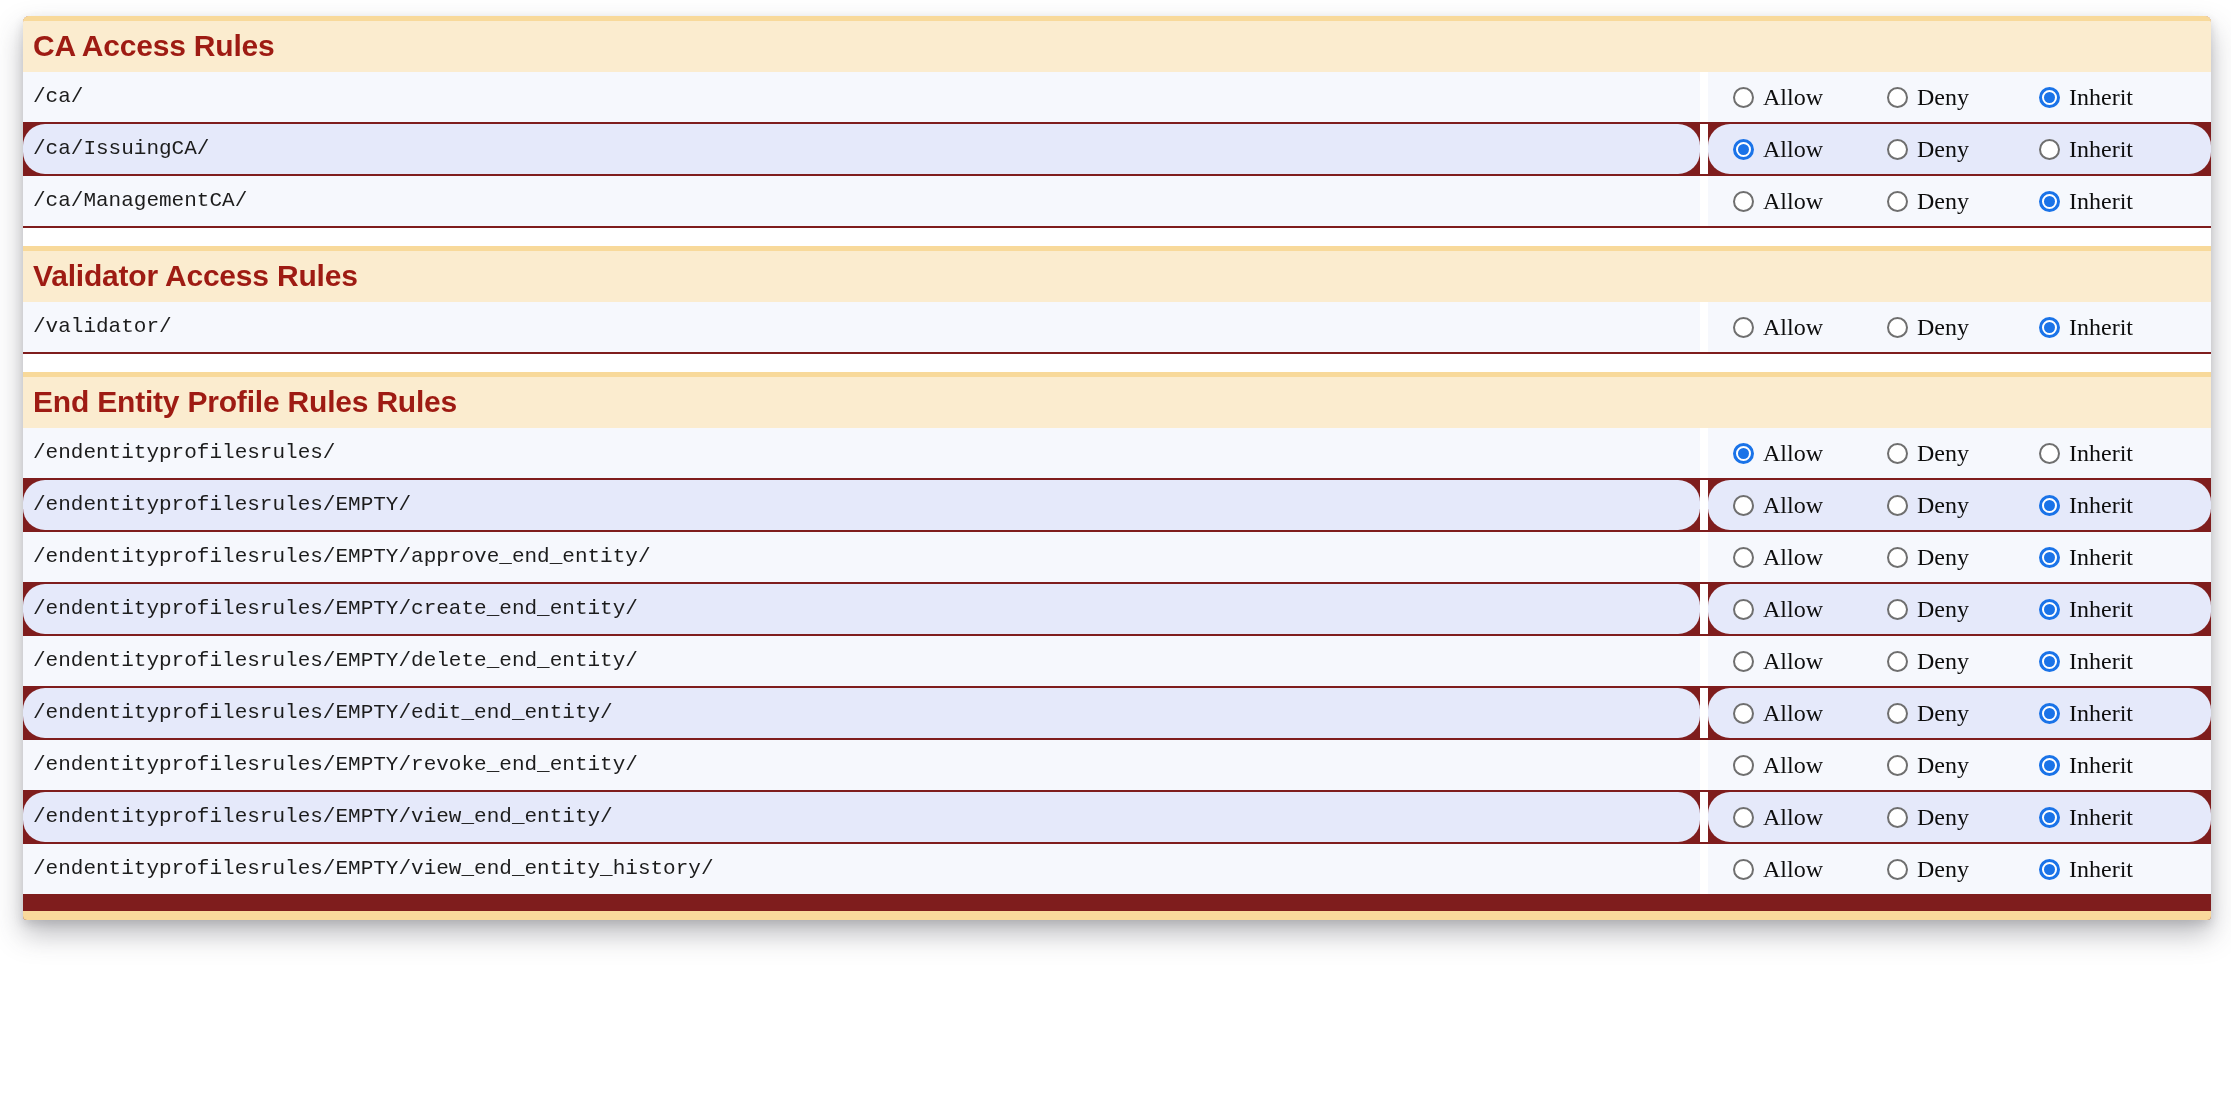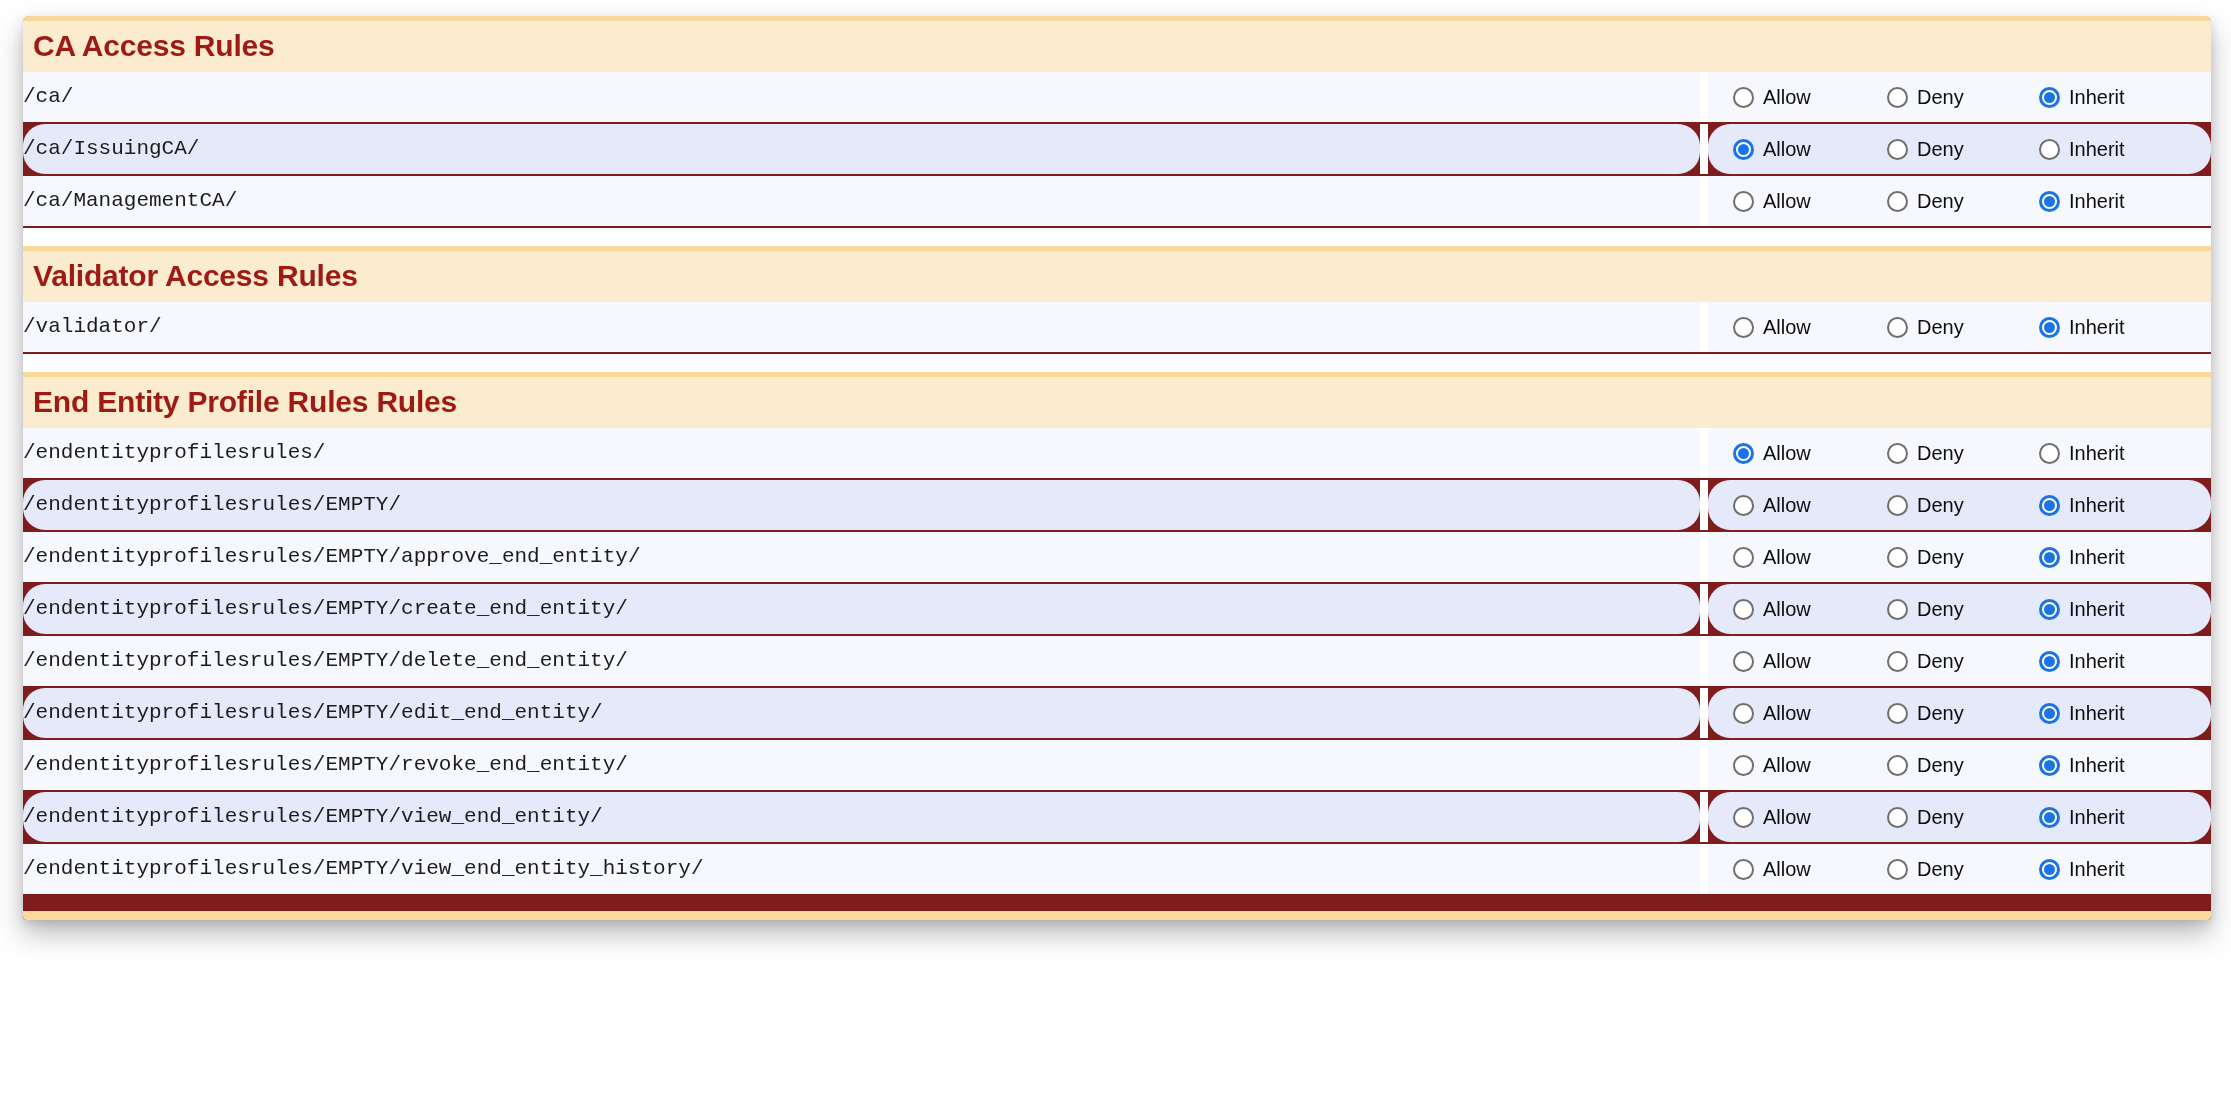--- a/index.html
+++ b/index.html
@@ -57,21 +57,21 @@
     display: flex;
     align-items: stretch;
     width: 100%;
     margin-bottom: 2px;
   }
   .rule-row:last-child { margin-bottom: 0; }
 
   .rule-row .path-cell {
     width: 1677px;
     flex: 0 0 1677px;
-    padding: 12px 0 12px 0;
+    padding: 12px 0 12px 10px;
     display: flex;
     align-items: center;
     min-height: 43px;
   }
   .rule-row .path-text {
     font-family: "Liberation Mono", "DejaVu Sans Mono", monospace;
     font-size: 21px;
     line-height: 24px;
     color: #1c1c1c;
     white-space: nowrap;
@@ -128,22 +128,22 @@
     width: 11px;
     height: 11px;
     margin-left: -5.5px;
     margin-top: -5.5px;
     border-radius: 50%;
     background: #1a73e8;
   }
 
   .opt-label {
     margin-left: 9px;
-    font-family: Liberation Sans, sans-serif;
-    font-size: 20px;
+    font-family: Liberation Serif, serif;
+    font-size: 24px;
     line-height: 26px;
     color: #0d0d0d;
     white-space: nowrap;
   }
 
   
   .opt.allow   { width: 130px; }
   .opt.deny    { width: 128px; }
   .opt.inherit { width: auto; }
 

